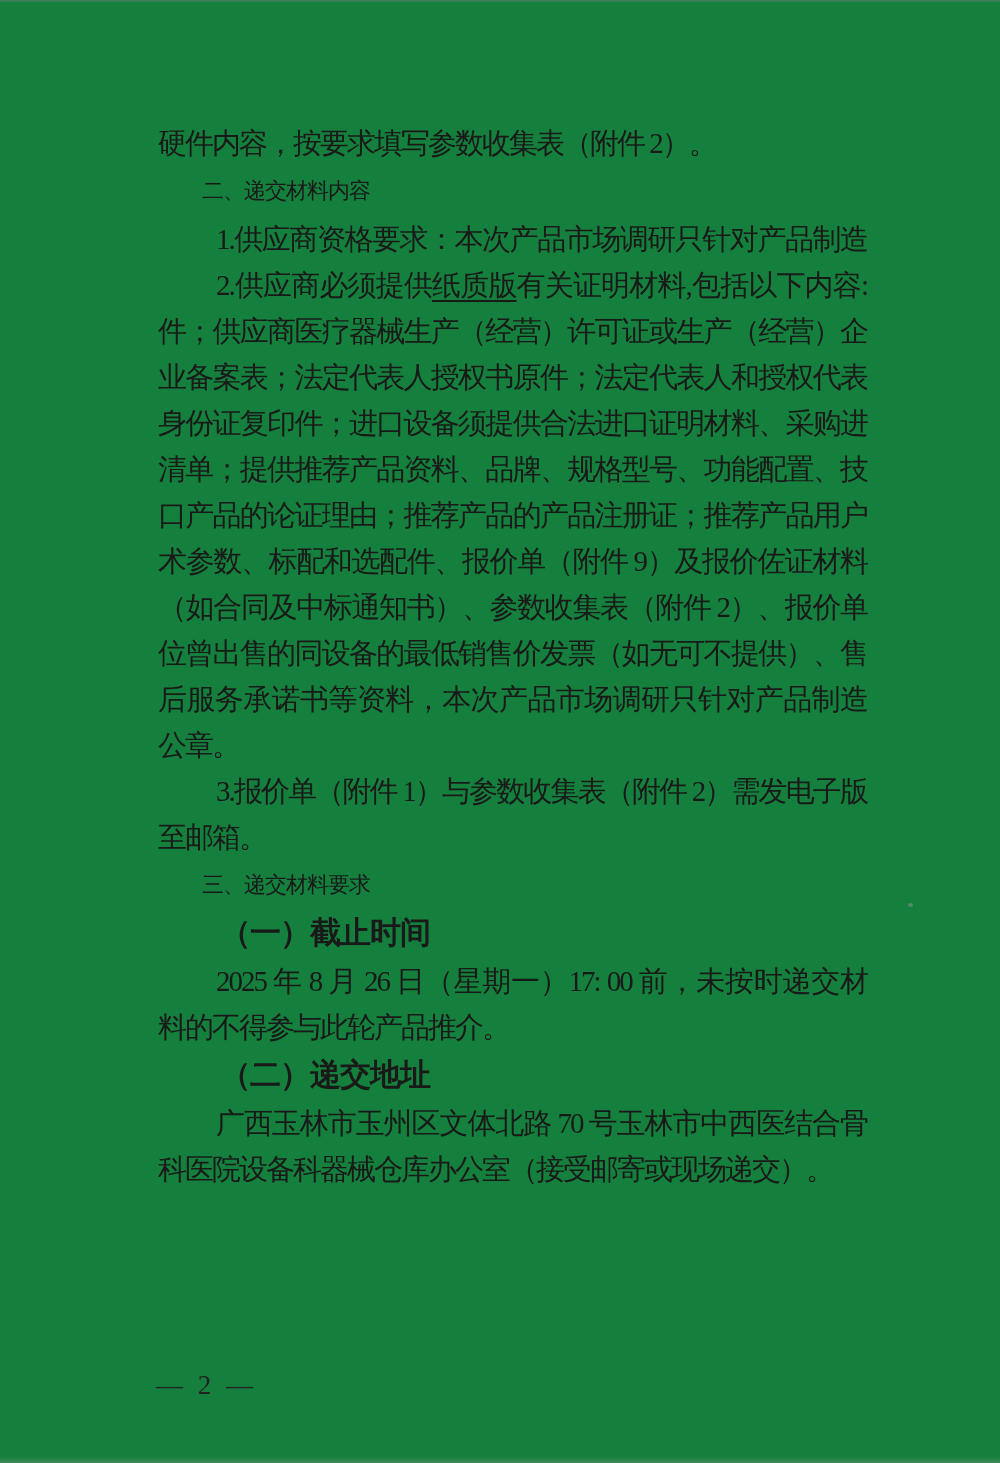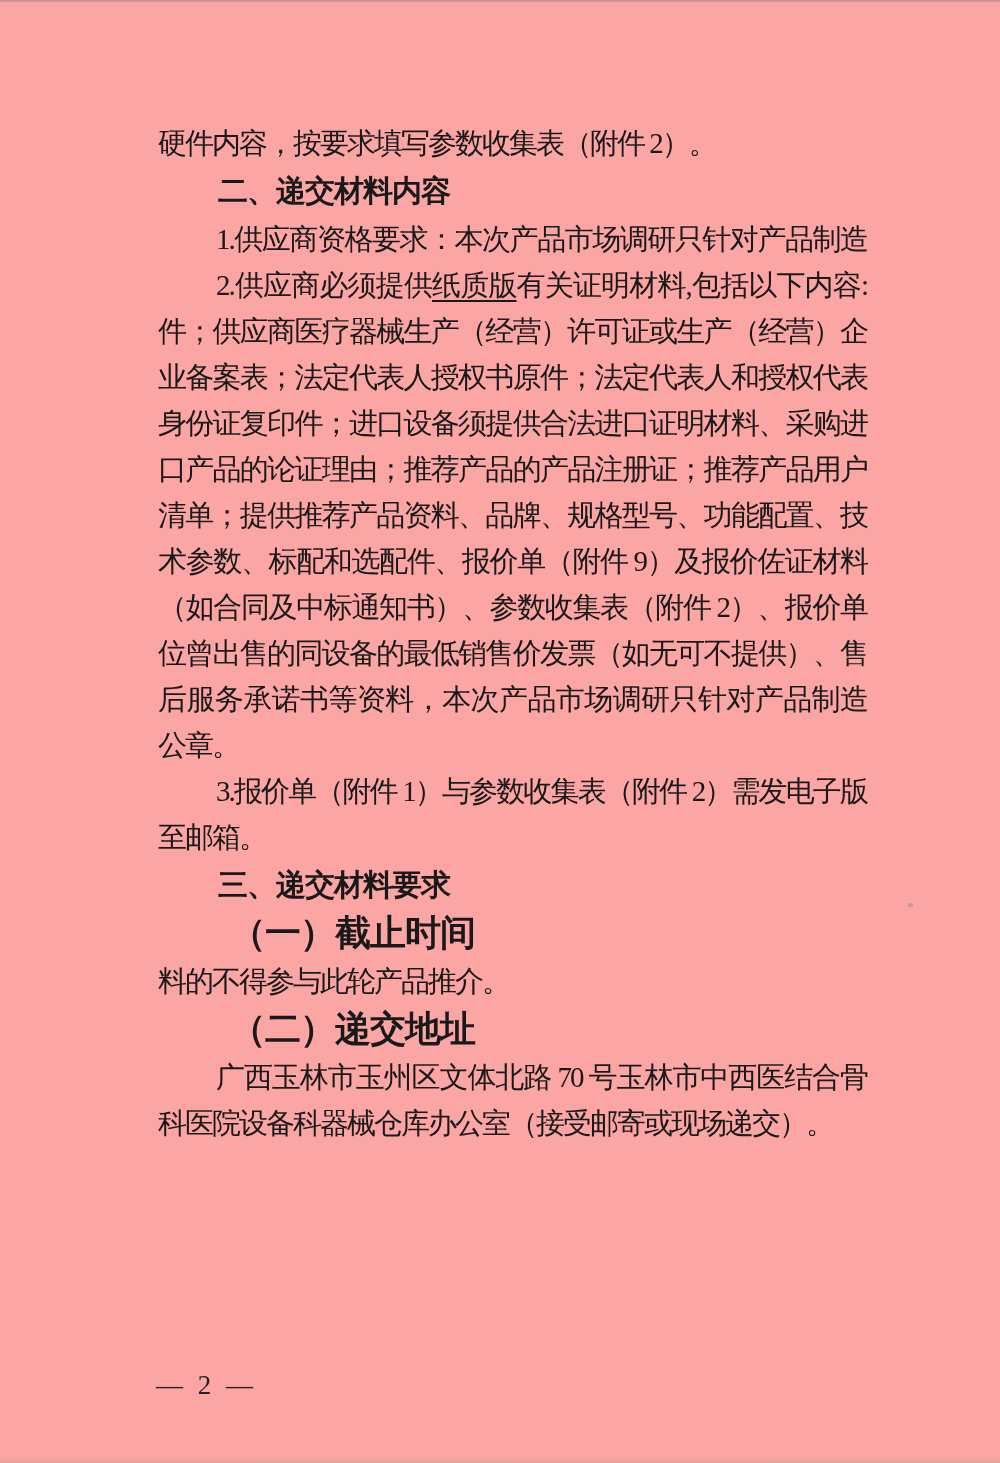--- a/index.html
+++ b/index.html
@@ -4,21 +4,21 @@
 <style>
   html, body {
     margin: 0;
     padding: 0;
     background: #ffffff;
   }
   .page {
     position: relative;
     width: 1000px;
     height: 1463px;
-    background: #fca5a5;
+    background: #15803d;
     overflow: hidden;
     font-family: "Liberation Serif", "DejaVu Serif", serif;
   }
   
   .scan-edge-top {
     position: absolute;
     top: 0; left: 0; right: 0;
     height: 3px;
     background: linear-gradient(to bottom, rgba(120,125,128,0.55), rgba(120,125,128,0));
   }
@@ -53,29 +53,29 @@
   .line.justify {
     text-align: justify;
     text-align-last: justify;
     text-justify: inter-character;
   }
   .line.indent {
     text-indent: 2em;
   }
   .line.heading-hei {
     font-family: "Liberation Sans", "DejaVu Sans", sans-serif;
-    font-weight: 700;
-    font-size: 30px;
+    font-weight: 400;
+    font-size: 22px;
     letter-spacing: -1px;
     margin: 2px 0;
   }
   .line.heading-kai {
     font-family: Liberation Serif, serif;
     font-weight: 700;
-    font-size: 36px;
+    font-size: 31px;
     letter-spacing: -1px;
     margin: 2px 0;
   }
   .u {
     text-decoration: underline;
     text-underline-offset: 5px;
     text-decoration-thickness: 2px;
   }
   .footer {
     position: absolute;
@@ -93,31 +93,32 @@
 <div class="page">
   <div class="scan-edge-top"></div>
   <div class="doc">
       <p class="line body"><span>硬件内容，按要求填写参数收集表（附件 2）。</span></p>
       <p class="line heading-hei indent"><span>二、递交材料内容</span></p>
       <p class="line body indent justify"><span>1.供应商资格要求：本次产品市场调研只针对产品制造</span></p>
       <p class="line body indent justify"><span>2.供应商必须提供</span><span class="u">纸质版</span><span>有关证明材料,包括以下内容:</span></p>
       <p class="line body justify"><span>件；供应商医疗器械生产（经营）许可证或生产（经营）企</span></p>
       <p class="line body justify"><span>业备案表；法定代表人授权书原件；法定代表人和授权代表</span></p>
       <p class="line body justify"><span>身份证复印件；进口设备须提供合法进口证明材料、采购进</span></p>
+      <p class="line body justify"><span>清单；提供推荐产品资料、品牌、规格型号、功能配置、技</span></p>
       <p class="line body justify"><span>口产品的论证理由；推荐产品的产品注册证；推荐产品用户</span></p>
-      <p class="line body justify"><span>清单；提供推荐产品资料、品牌、规格型号、功能配置、技</span></p>
       <p class="line body justify"><span>术参数、标配和选配件、报价单（附件 9）及报价佐证材料</span></p>
       <p class="line body justify"><span>（如合同及中标通知书）、参数收集表（附件 2）、报价单</span></p>
       <p class="line body justify"><span>位曾出售的同设备的最低销售价发票（如无可不提供）、售</span></p>
       <p class="line body justify"><span>后服务承诺书等资料，本次产品市场调研只针对产品制造</span></p>
       <p class="line body"><span>公章。</span></p>
       <p class="line body indent justify"><span>3.报价单（附件 1）与参数收集表（附件 2）需发电子版</span></p>
       <p class="line body"><span>至邮箱。</span></p>
       <p class="line heading-hei indent"><span>三、递交材料要求</span></p>
       <p class="line heading-kai indent"><span>（一）截止时间</span></p>
+      <p class="line body indent justify"><span>2025 年 8 月 26 日（星期一）17: 00 前，未按时递交材</span></p>
       <p class="line body"><span>料的不得参与此轮产品推介。</span></p>
       <p class="line heading-kai indent"><span>（二）递交地址</span></p>
       <p class="line body indent justify"><span>广西玉林市玉州区文体北路 70 号玉林市中西医结合骨</span></p>
       <p class="line body"><span>科医院设备科器械仓库办公室（接受邮寄或现场递交）。</span></p>
     </div>
   <div class="speck"></div>
   <div class="footer">— 2 —</div>
   <div class="scan-edge-bottom"></div>
 </div>
 

